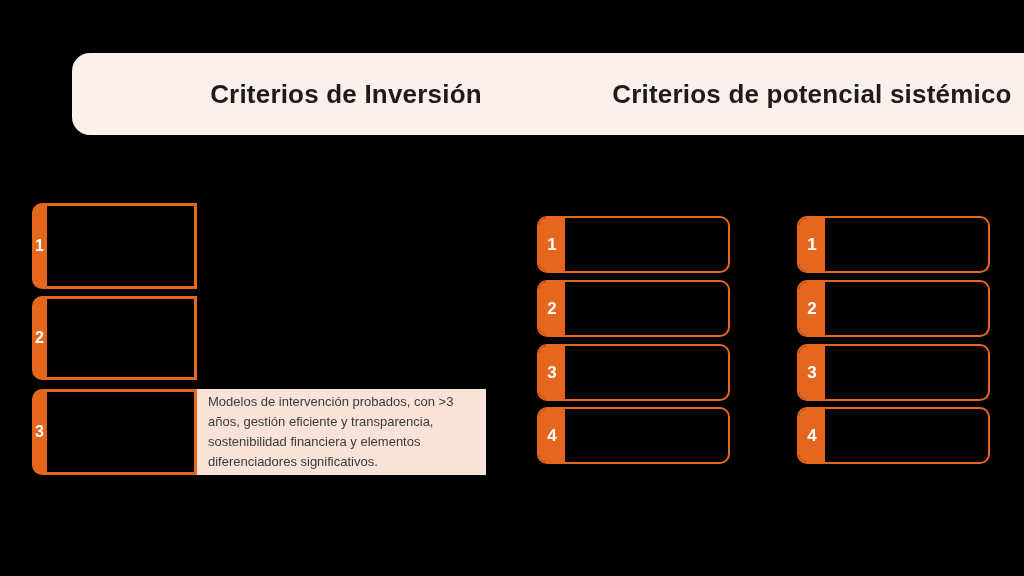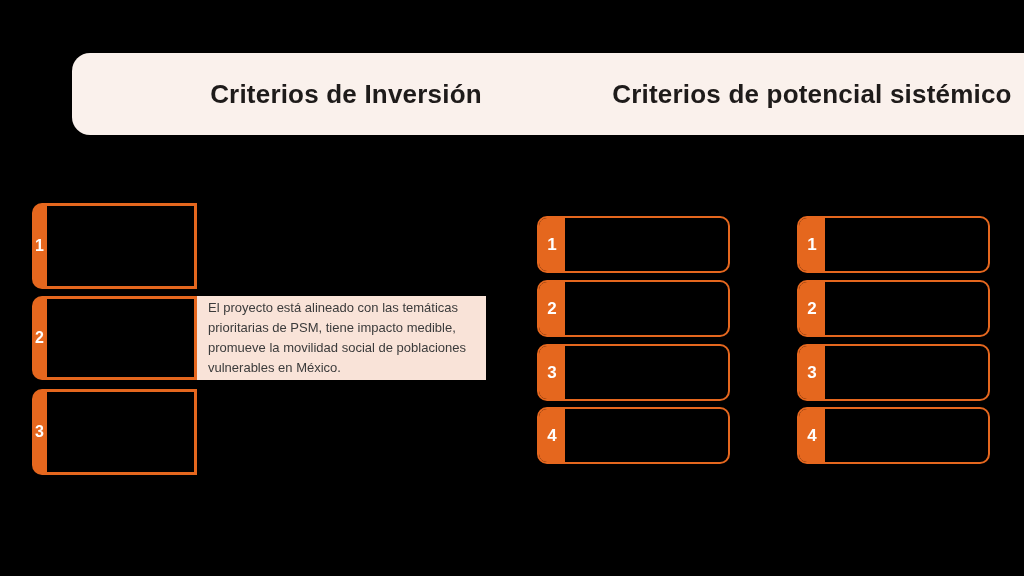--- a/index.html
+++ b/index.html
@@ -128,33 +128,33 @@
       <span>1</span>
     </div>
     <div class="inv-box"></div>
   </div>
 
   <div class="inv-item" style="top:296px;height:84px">
     <div class="inv-tab">
       <span>2</span>
     </div>
     <div class="inv-box"></div>
-    <div class="inv-panel">
-      <span class="inv-text">El proyecto está alineado con las temáticas
-prioritarias de PSM, tiene impacto medible,
-promueve la movilidad social de poblaciones
-vulnerables en México.</span>
-    </div>
   </div>
 
   <div class="inv-item" style="top:389px;height:86px">
     <div class="inv-tab">
       <span>3</span>
     </div>
     <div class="inv-box"></div>
+    <div class="inv-panel">
+      <span class="inv-text">Modelos de intervención probados, con &gt;3
+años, gestión eficiente y transparencia,
+sostenibilidad financiera y elementos
+diferenciadores significativos.</span>
+    </div>
   </div>
 
   <div class="sys-item" style="left:537px;top:216px">
     <div class="sys-tab">
       <span>1</span>
     </div>
   </div>
   <div class="sys-item" style="left:537px;top:280px">
     <div class="sys-tab">
       <span>2</span>

